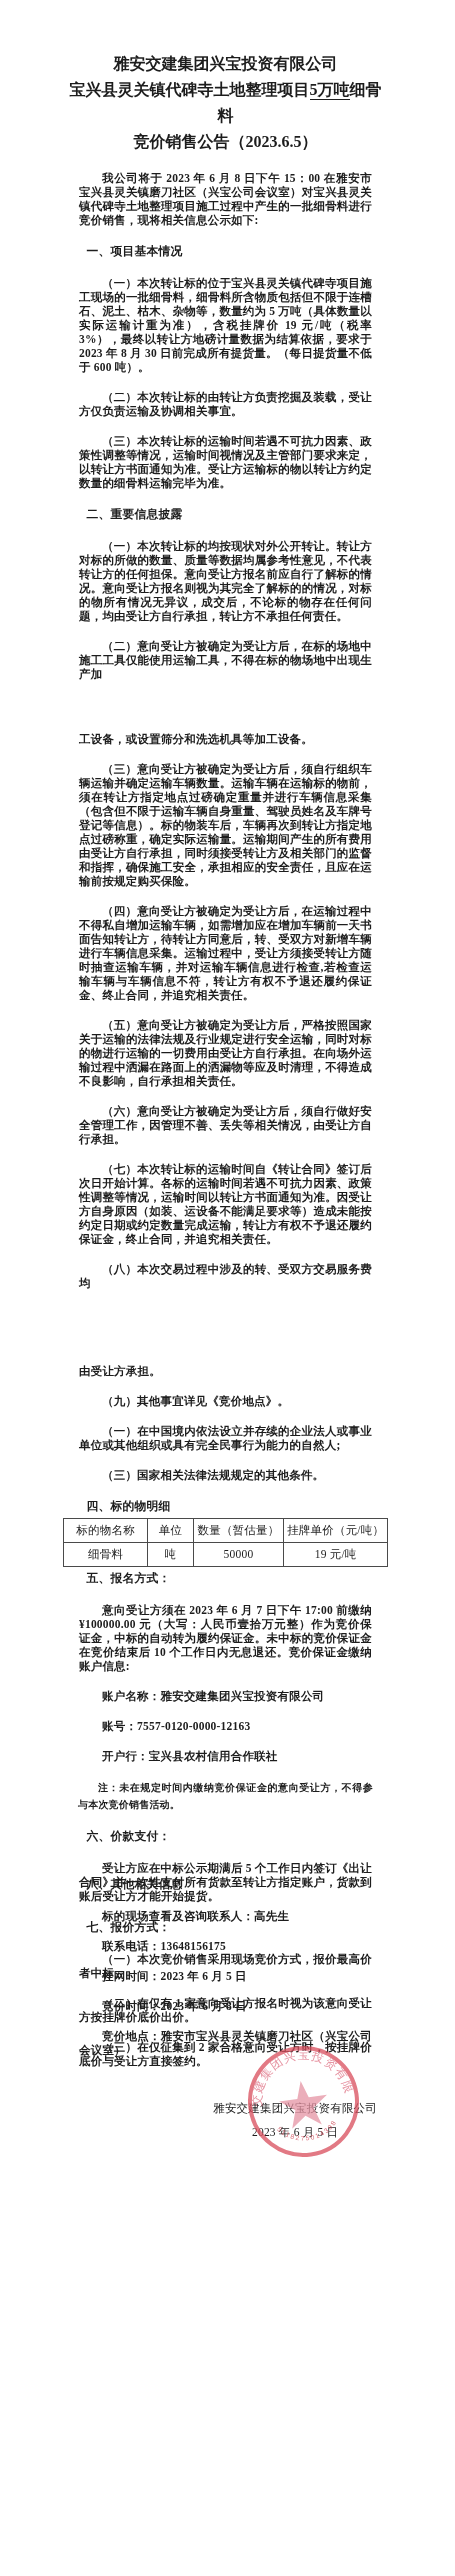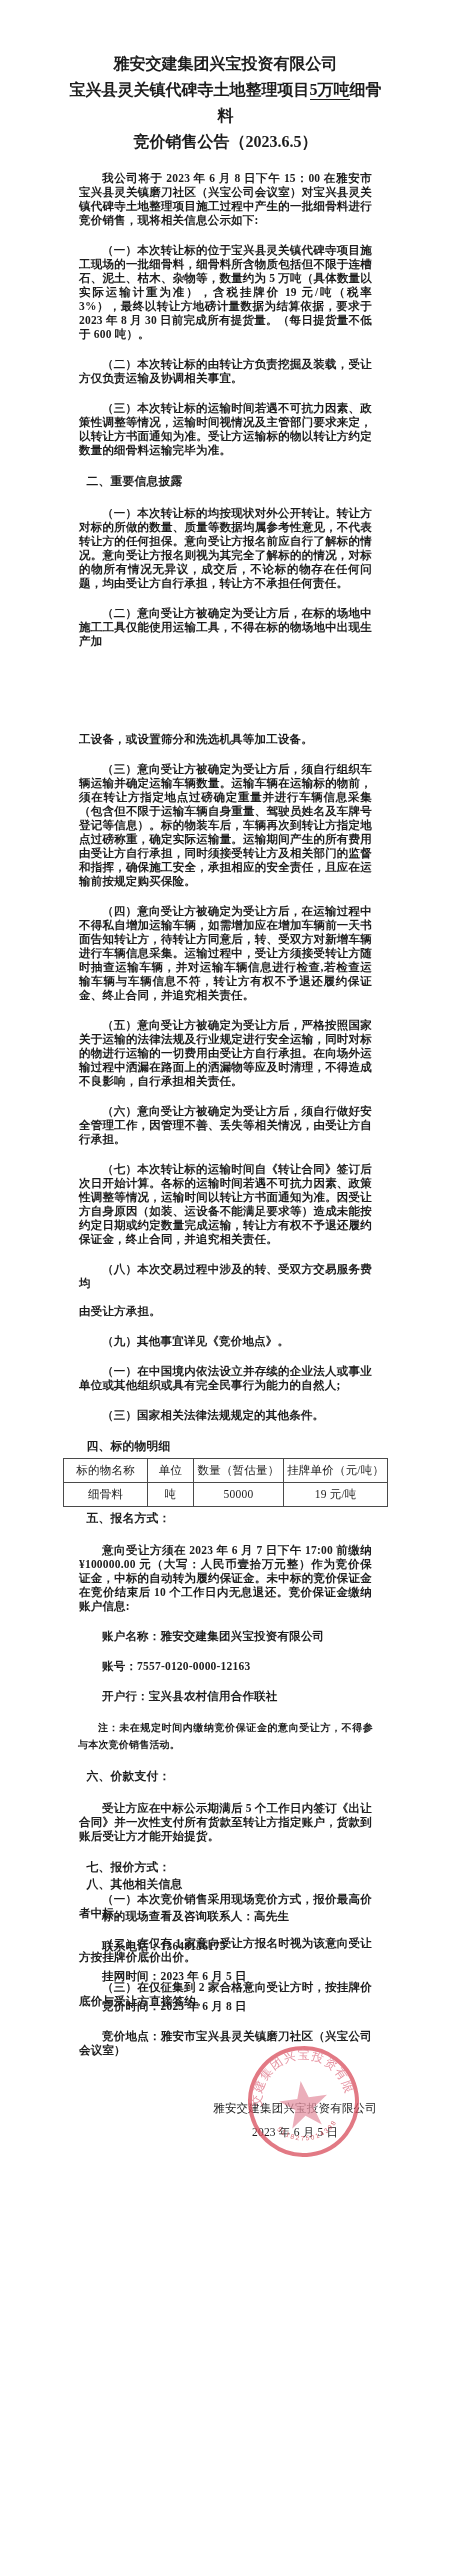--- a/index.html
+++ b/index.html
@@ -11,21 +11,21 @@
     color: #1d1d1d;
     overflow: hidden;
   }
   .page {
     position: absolute; left: 0; width: 452px;
     box-sizing: border-box;
     padding-left: 63px; padding-right: 64px;
   }
   #page1 { top: 0; height: 715px; padding-top: 51px; }
   #page2 { top: 715px; height: 632px; padding-top: 1.1px; }
-  #page3 { top: 1287px; height: 646px; padding-top: 1.1px; }
+  #page3 { top: 1347px; height: 646px; padding-top: 1.1px; }
   #page4 { top: 1874px; height: 583px; padding-top: 2.3px; }
 
   .doc-title { text-align: center; font-weight: bold; font-size: 16px; line-height: 26px; margin: 0 0 11.5px 0; }
   .doc-title div { margin: 0; }
   .u { border-bottom: 1.1px solid #1d1d1d; padding-bottom: 0.6px; }
 
   p.body {
     margin: 16px; font-size: 11.5px; line-height: 14px;
     text-align: justify; text-indent: 2em; letter-spacing: 0.2px; font-weight: bold;
   }
@@ -67,20 +67,21 @@
 
 <div class="page" id="page1">
   <div class="doc-title">
     <div>雅安交建集团兴宝投资有限公司</div>
     <div><span>宝兴县灵关镇代碑寺土地整理项目</span><span class="u">5万吨</span><span>细骨料</span></div>
     <div>竞价销售公告（2023.6.5）</div>
   </div>
 
   <p class="body">我公司将于 2023 年 6 月 8 日下午 15：00 在雅安市宝兴县灵关镇磨刀社区（兴宝公司会议室）对宝兴县灵关镇代碑寺土地整理项目施工过程中产生的一批细骨料进行竞价销售，现将相关信息公示如下:</p>
 
+  <p class="heading">一、项目基本情况</p>
   <p class="body">（一）本次转让标的位于宝兴县灵关镇代碑寺项目施工现场的一批细骨料，细骨料所含物质包括但不限于连槽石、泥土、枯木、杂物等，数量约为 5 万吨（具体数量以实际运输计重为准），含税挂牌价 19 元/吨（税率 3%），最终以转让方地磅计量数据为结算依据，要求于 2023 年 8 月 30 日前完成所有提货量。（每日提货量不低于 600 吨）。</p>
   <p class="body">（二）本次转让标的由转让方负责挖掘及装载，受让方仅负责运输及协调相关事宜。</p>
   <p class="body">（三）本次转让标的运输时间若遇不可抗力因素、政策性调整等情况，运输时间视情况及主管部门要求来定，以转让方书面通知为准。受让方运输标的物以转让方约定数量的细骨料运输完毕为准。</p>
 
   <p class="heading">二、重要信息披露</p>
   <p class="body">（一）本次转让标的均按现状对外公开转让。转让方对标的所做的数量、质量等数据均属参考性意见，不代表转让方的任何担保。意向受让方报名前应自行了解标的情况。意向受让方报名则视为其完全了解标的的情况，对标的物所有情况无异议，成交后，不论标的物存在任何问题，均由受让方自行承担，转让方不承担任何责任。</p>
   <p class="body">（二）意向受让方被确定为受让方后，在标的场地中施工工具仅能使用运输工具，不得在标的物场地中出现生产加</p>
 </div>
 
 <div class="page" id="page2">

